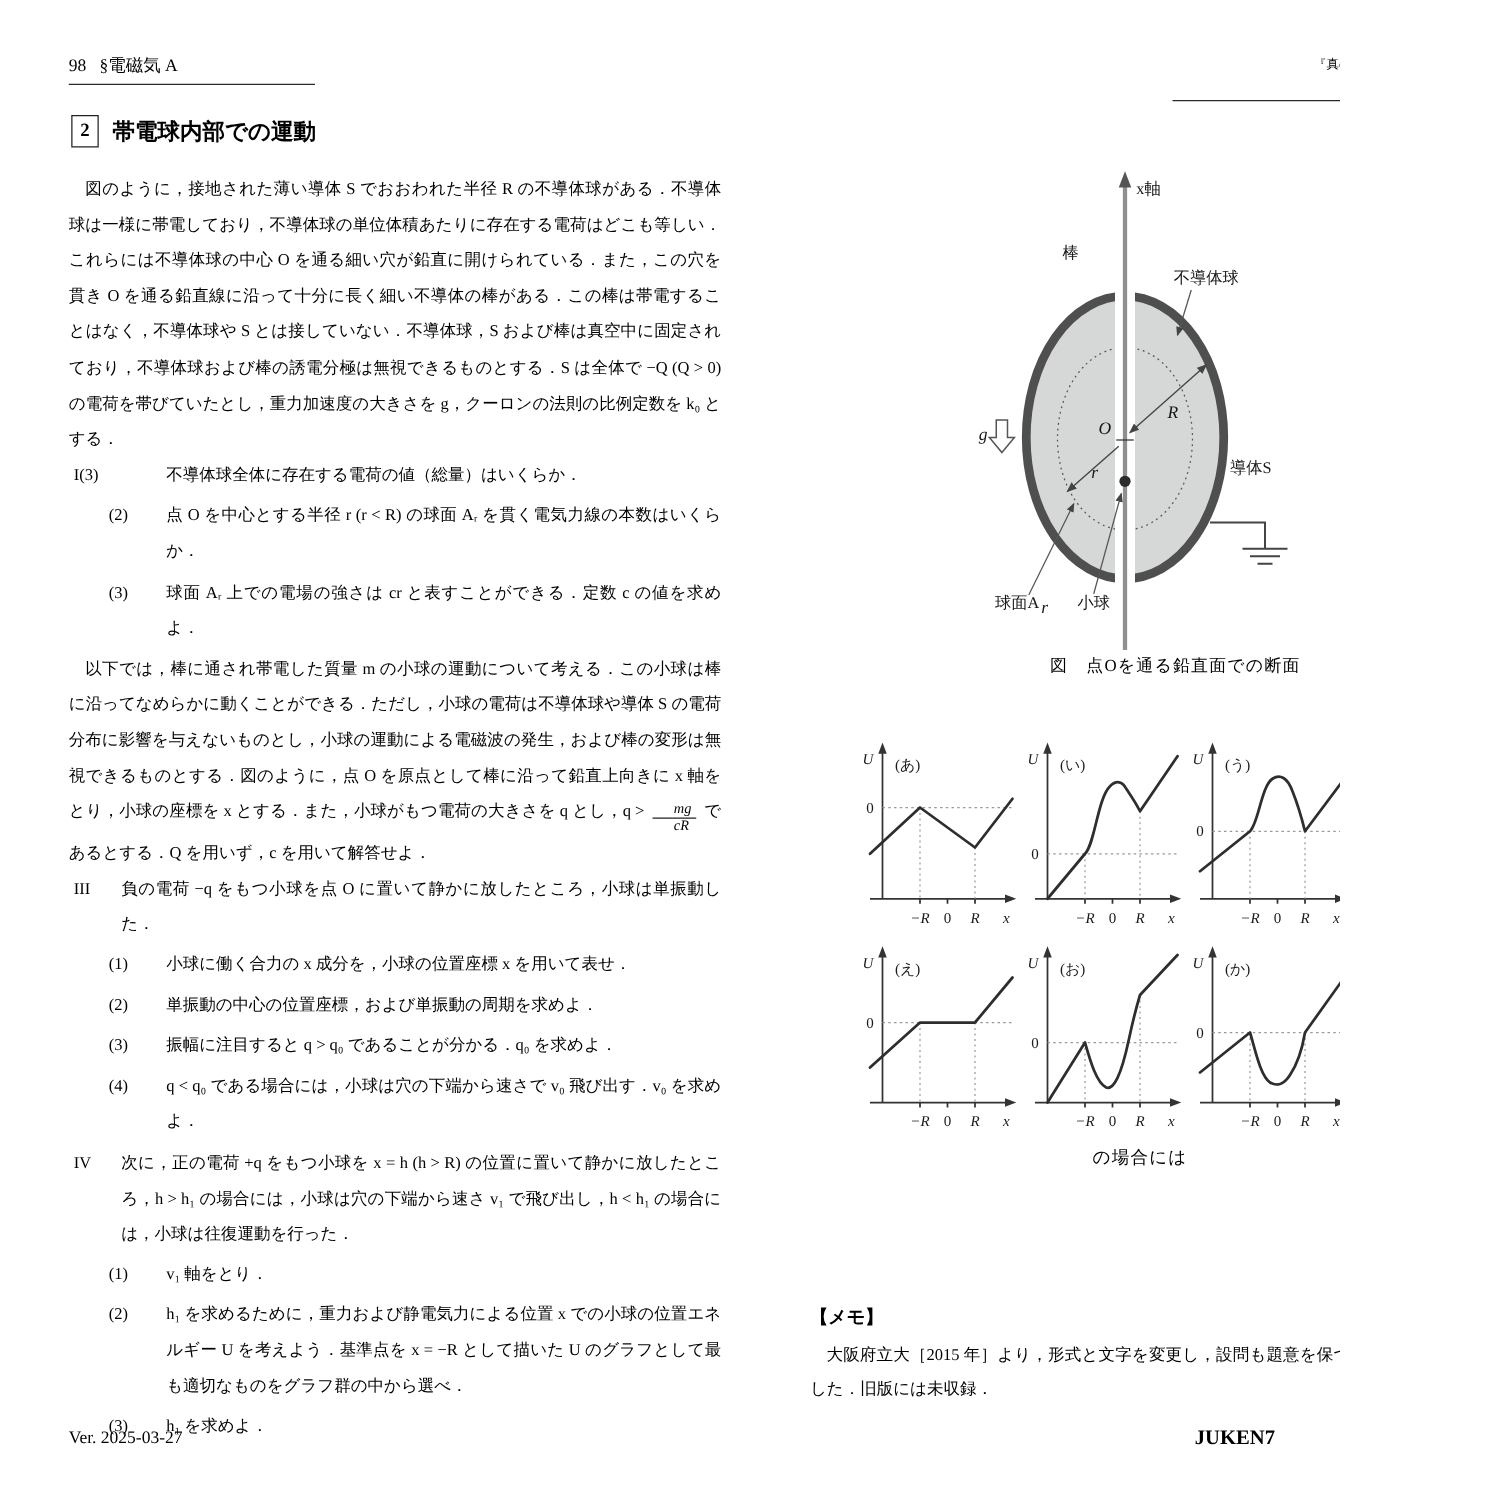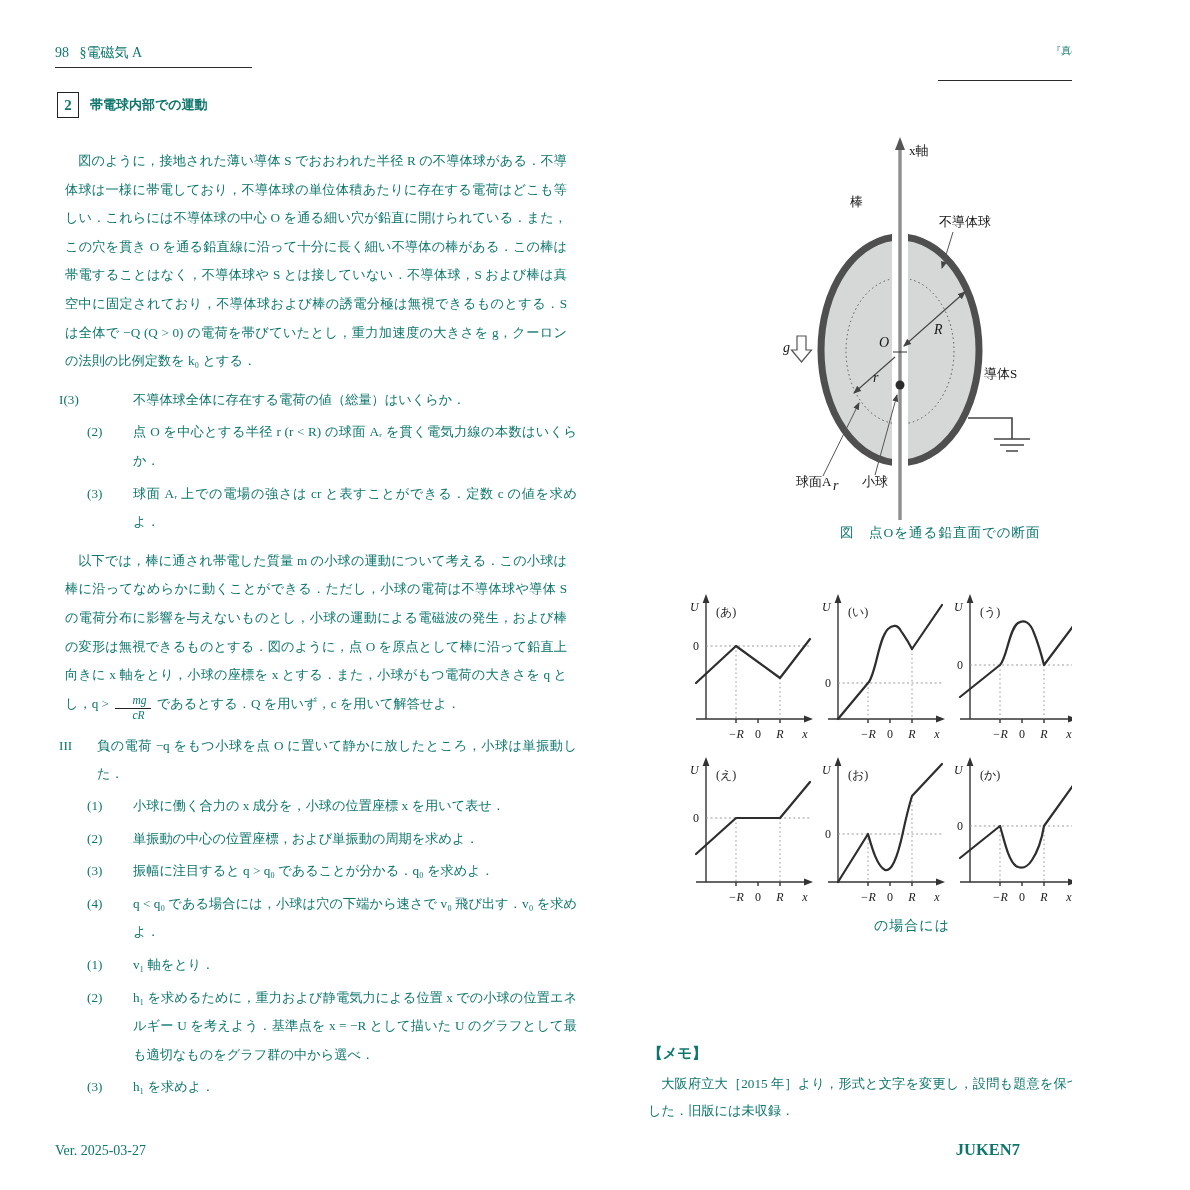--- a/index.html
+++ b/index.html
@@ -1,35 +1,35 @@
 <!DOCTYPE html>
 <html><head>
 <meta charset="utf-8">
 <style>
   html,body{margin:0;padding:0;background:#fff;}
   .page{position:relative;width:1072px;height:1190px;background:#ffffff;
-        font-family:"Liberation Serif","DejaVu Serif",serif;color:#0f766e;overflow:hidden;}
+        font-family:"Liberation Serif","DejaVu Serif",serif;color:#000000;overflow:hidden;}
 
   
   .hdr-left{position:absolute;left:55px;top:44px;width:197px;border-bottom:1.5px solid #2a2a2a;
             padding-bottom:5px;font-size:14px;}
   .hdr-right{position:absolute;left:938px;top:44px;width:200px;border-bottom:1.5px solid #2a2a2a;
              padding-bottom:22px;font-size:10px;text-align:right;}
   .hdr-right .pgnum{margin-left:14px;}
 
   
   .prob-head{position:absolute;left:57px;top:92px;display:flex;align-items:center;gap:11px;}
   .numbox{width:20px;height:24px;border:1.6px solid #222;display:flex;align-items:center;
           justify-content:center;font-weight:bold;font-size:15px;}
-  .prob-title{font-family:"Liberation Sans","DejaVu Sans",sans-serif;font-weight:bold;font-size:13px;}
+  .prob-title{font-family:"Liberation Sans","DejaVu Sans",sans-serif;font-weight:bold;font-size:18px;}
 
   
   .col{position:absolute;left:55px;top:137px;width:522px;font-size:13.2px;line-height:28.6px;
        text-align:justify;}
-  .col p{margin:10px;}
+  .col p{margin:0;}
   p.indent{text-indent:1em;}
   .gap10{margin-bottom:9px;}
   .gap12{margin-bottom:12px;}
   .item{position:relative;padding-left:78px;margin:0 0 4px 0;}
   .item .marker{position:absolute;left:32px;}
   .item .marker.lead{left:4px;}
   .blockhead{position:relative;padding-left:42px;margin:0 0 3px 0;}
   .blockhead .marker{position:absolute;left:4px;}
   .frac{display:inline-block;vertical-align:-0.95em;line-height:1.15;
         font-size:11.5px;font-style:italic;margin:0 3px;}
@@ -117,20 +117,24 @@
     </div>
     <div class="item">
       <span class="marker">(3)</span>
       <span>振幅に注目すると q &gt; q₀ であることが分かる．q₀ を求めよ．</span>
     </div>
     <div class="item gap12">
       <span class="marker">(4)</span>
       <span>q &lt; q₀ である場合には，小球は穴の下端から速さで v₀ 飛び出す．v₀ を求めよ．</span>
     </div>
 
+    <div class="blockhead">
+      <span class="marker">IV</span>
+      <span>次に，正の電荷 +q をもつ小球を x = h (h &gt; R) の位置に置いて静かに放したところ，h &gt; h₁ の場合には，小球は穴の下端から速さ v₁ で飛び出し，h &lt; h₁ の場合には，小球は往復運動を行った．</span>
+    </div>
     <div class="item">
       <span class="marker">(1)</span>
       <span>v₁ 軸をとり．</span>
     </div>
     <div class="item">
       <span class="marker">(2)</span>
       <span>h₁ を求めるために，重力および静電気力による位置 x での小球の位置エネルギー U を考えよう．基準点を x = −R として描いた U のグラフとして最も適切なものをグラフ群の中から選べ．</span>
     </div>
     <div class="item">
       <span class="marker">(3)</span>

